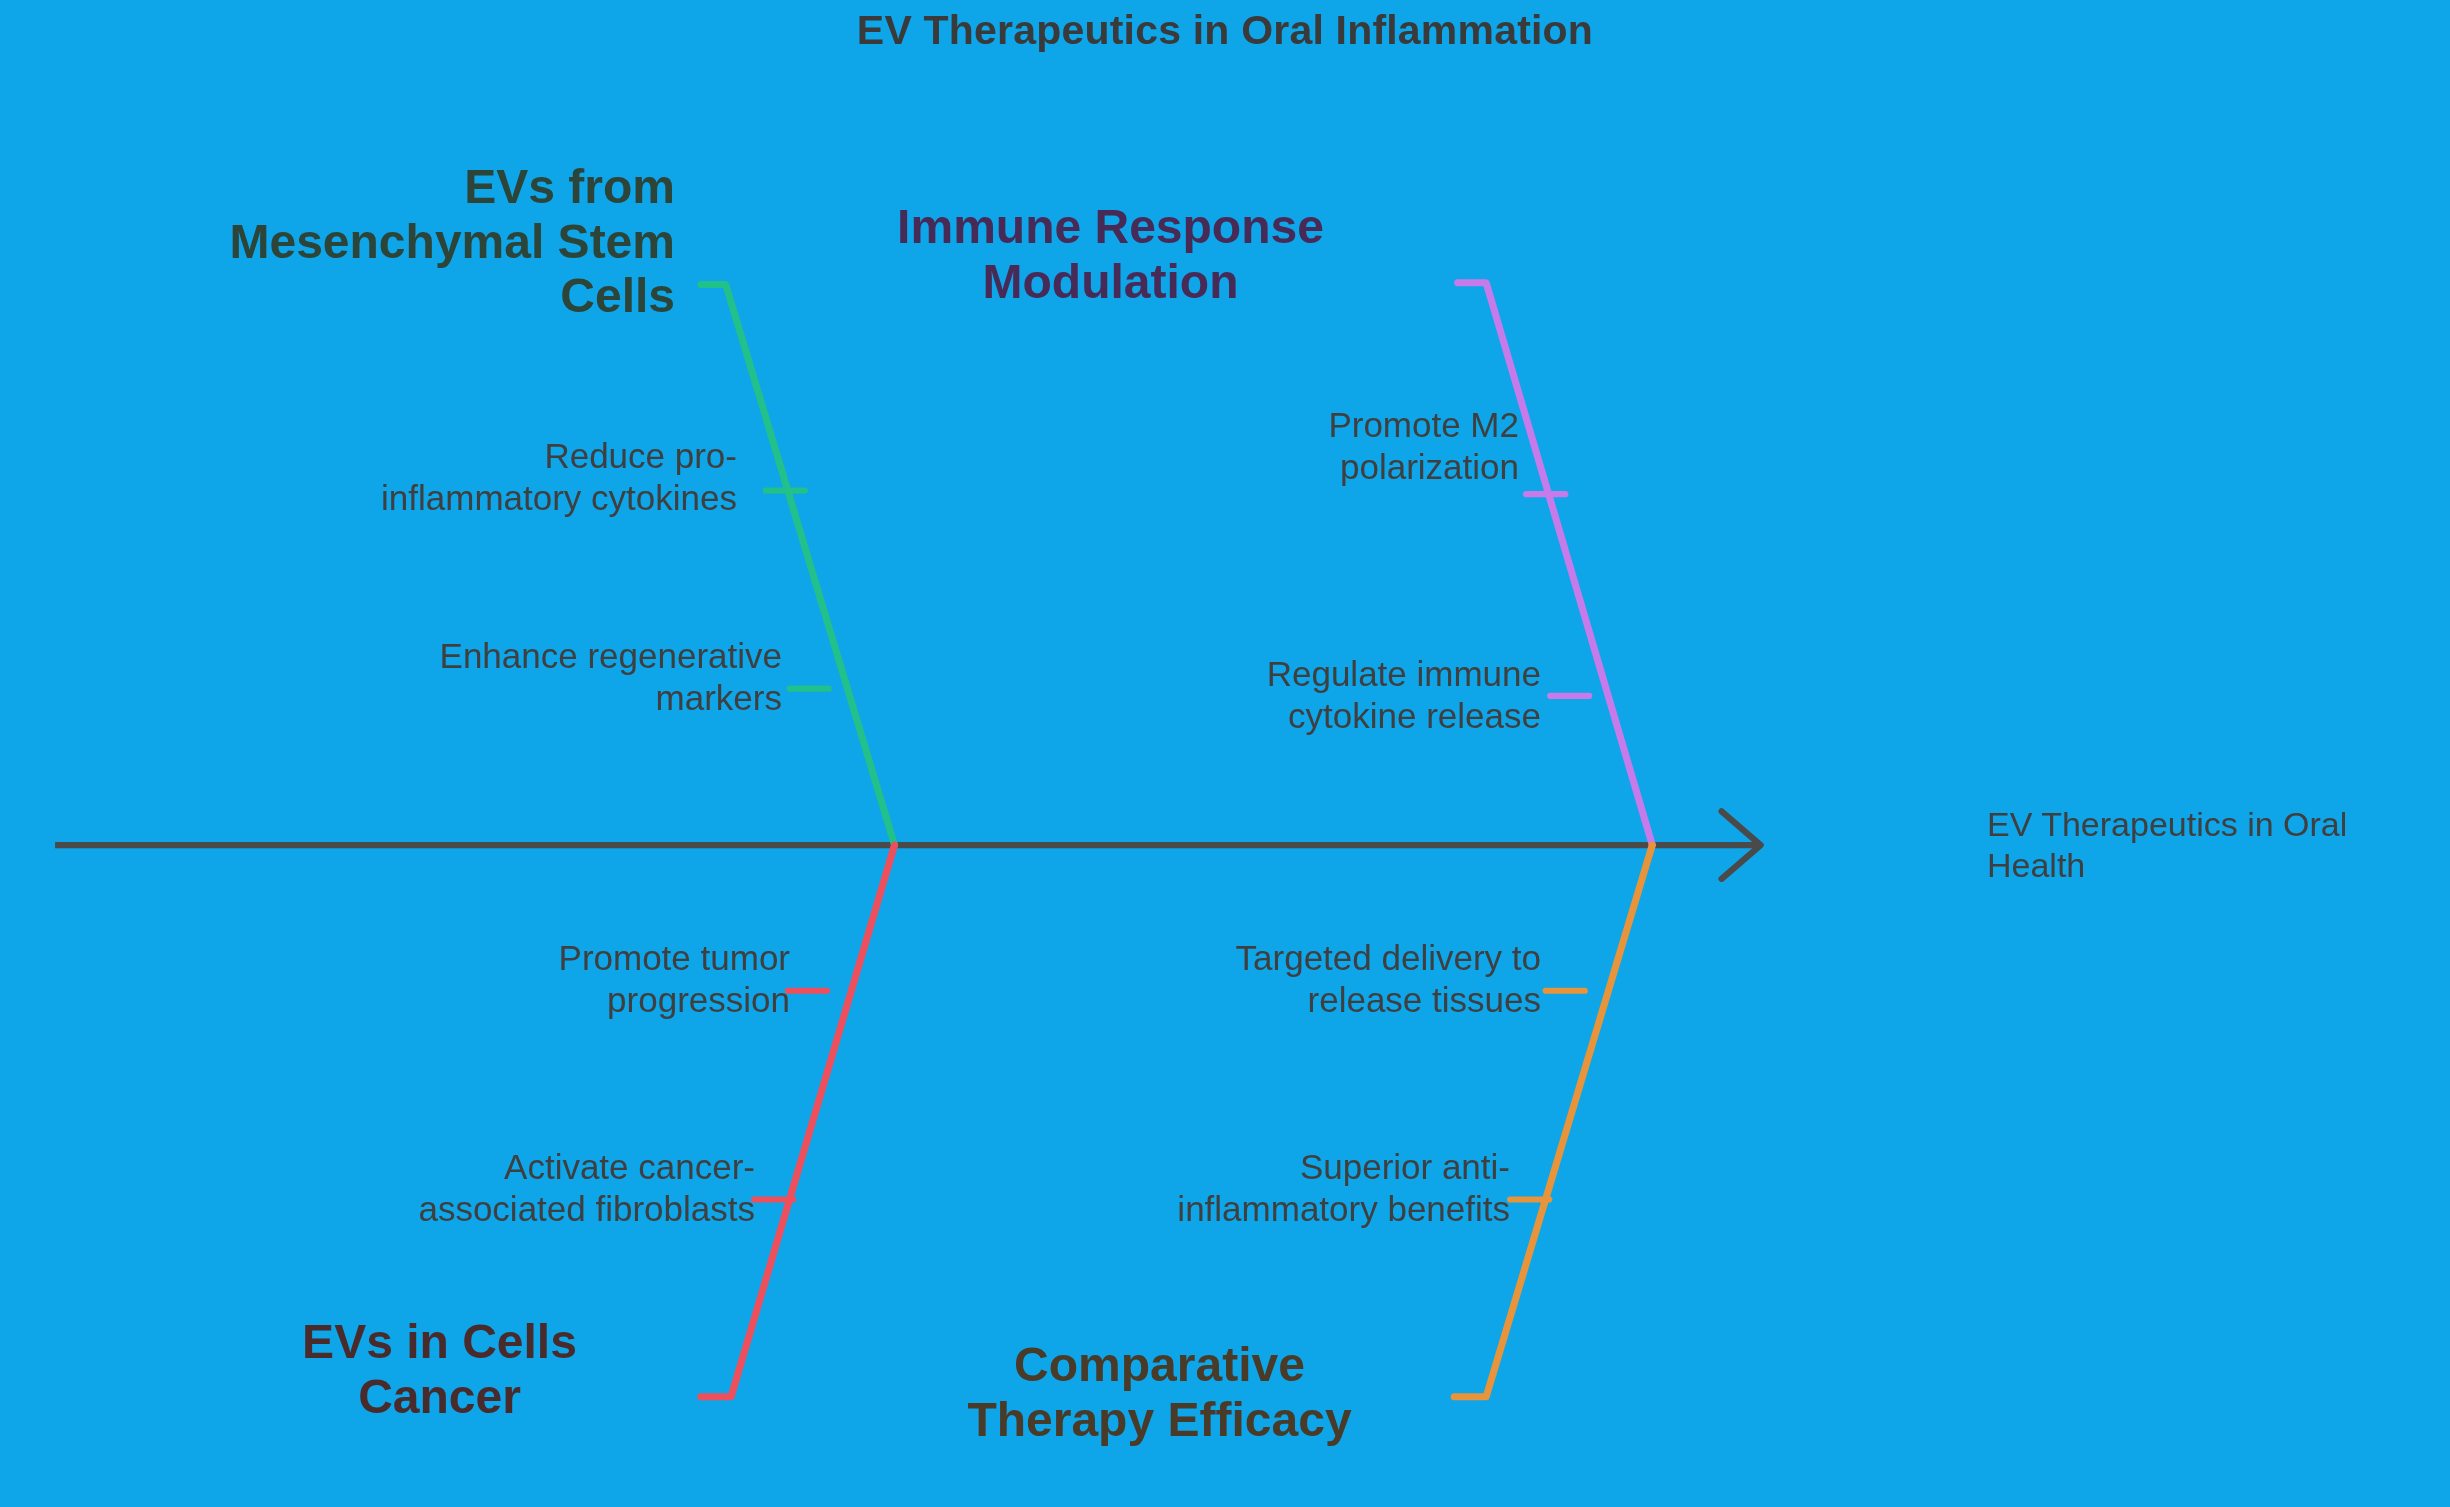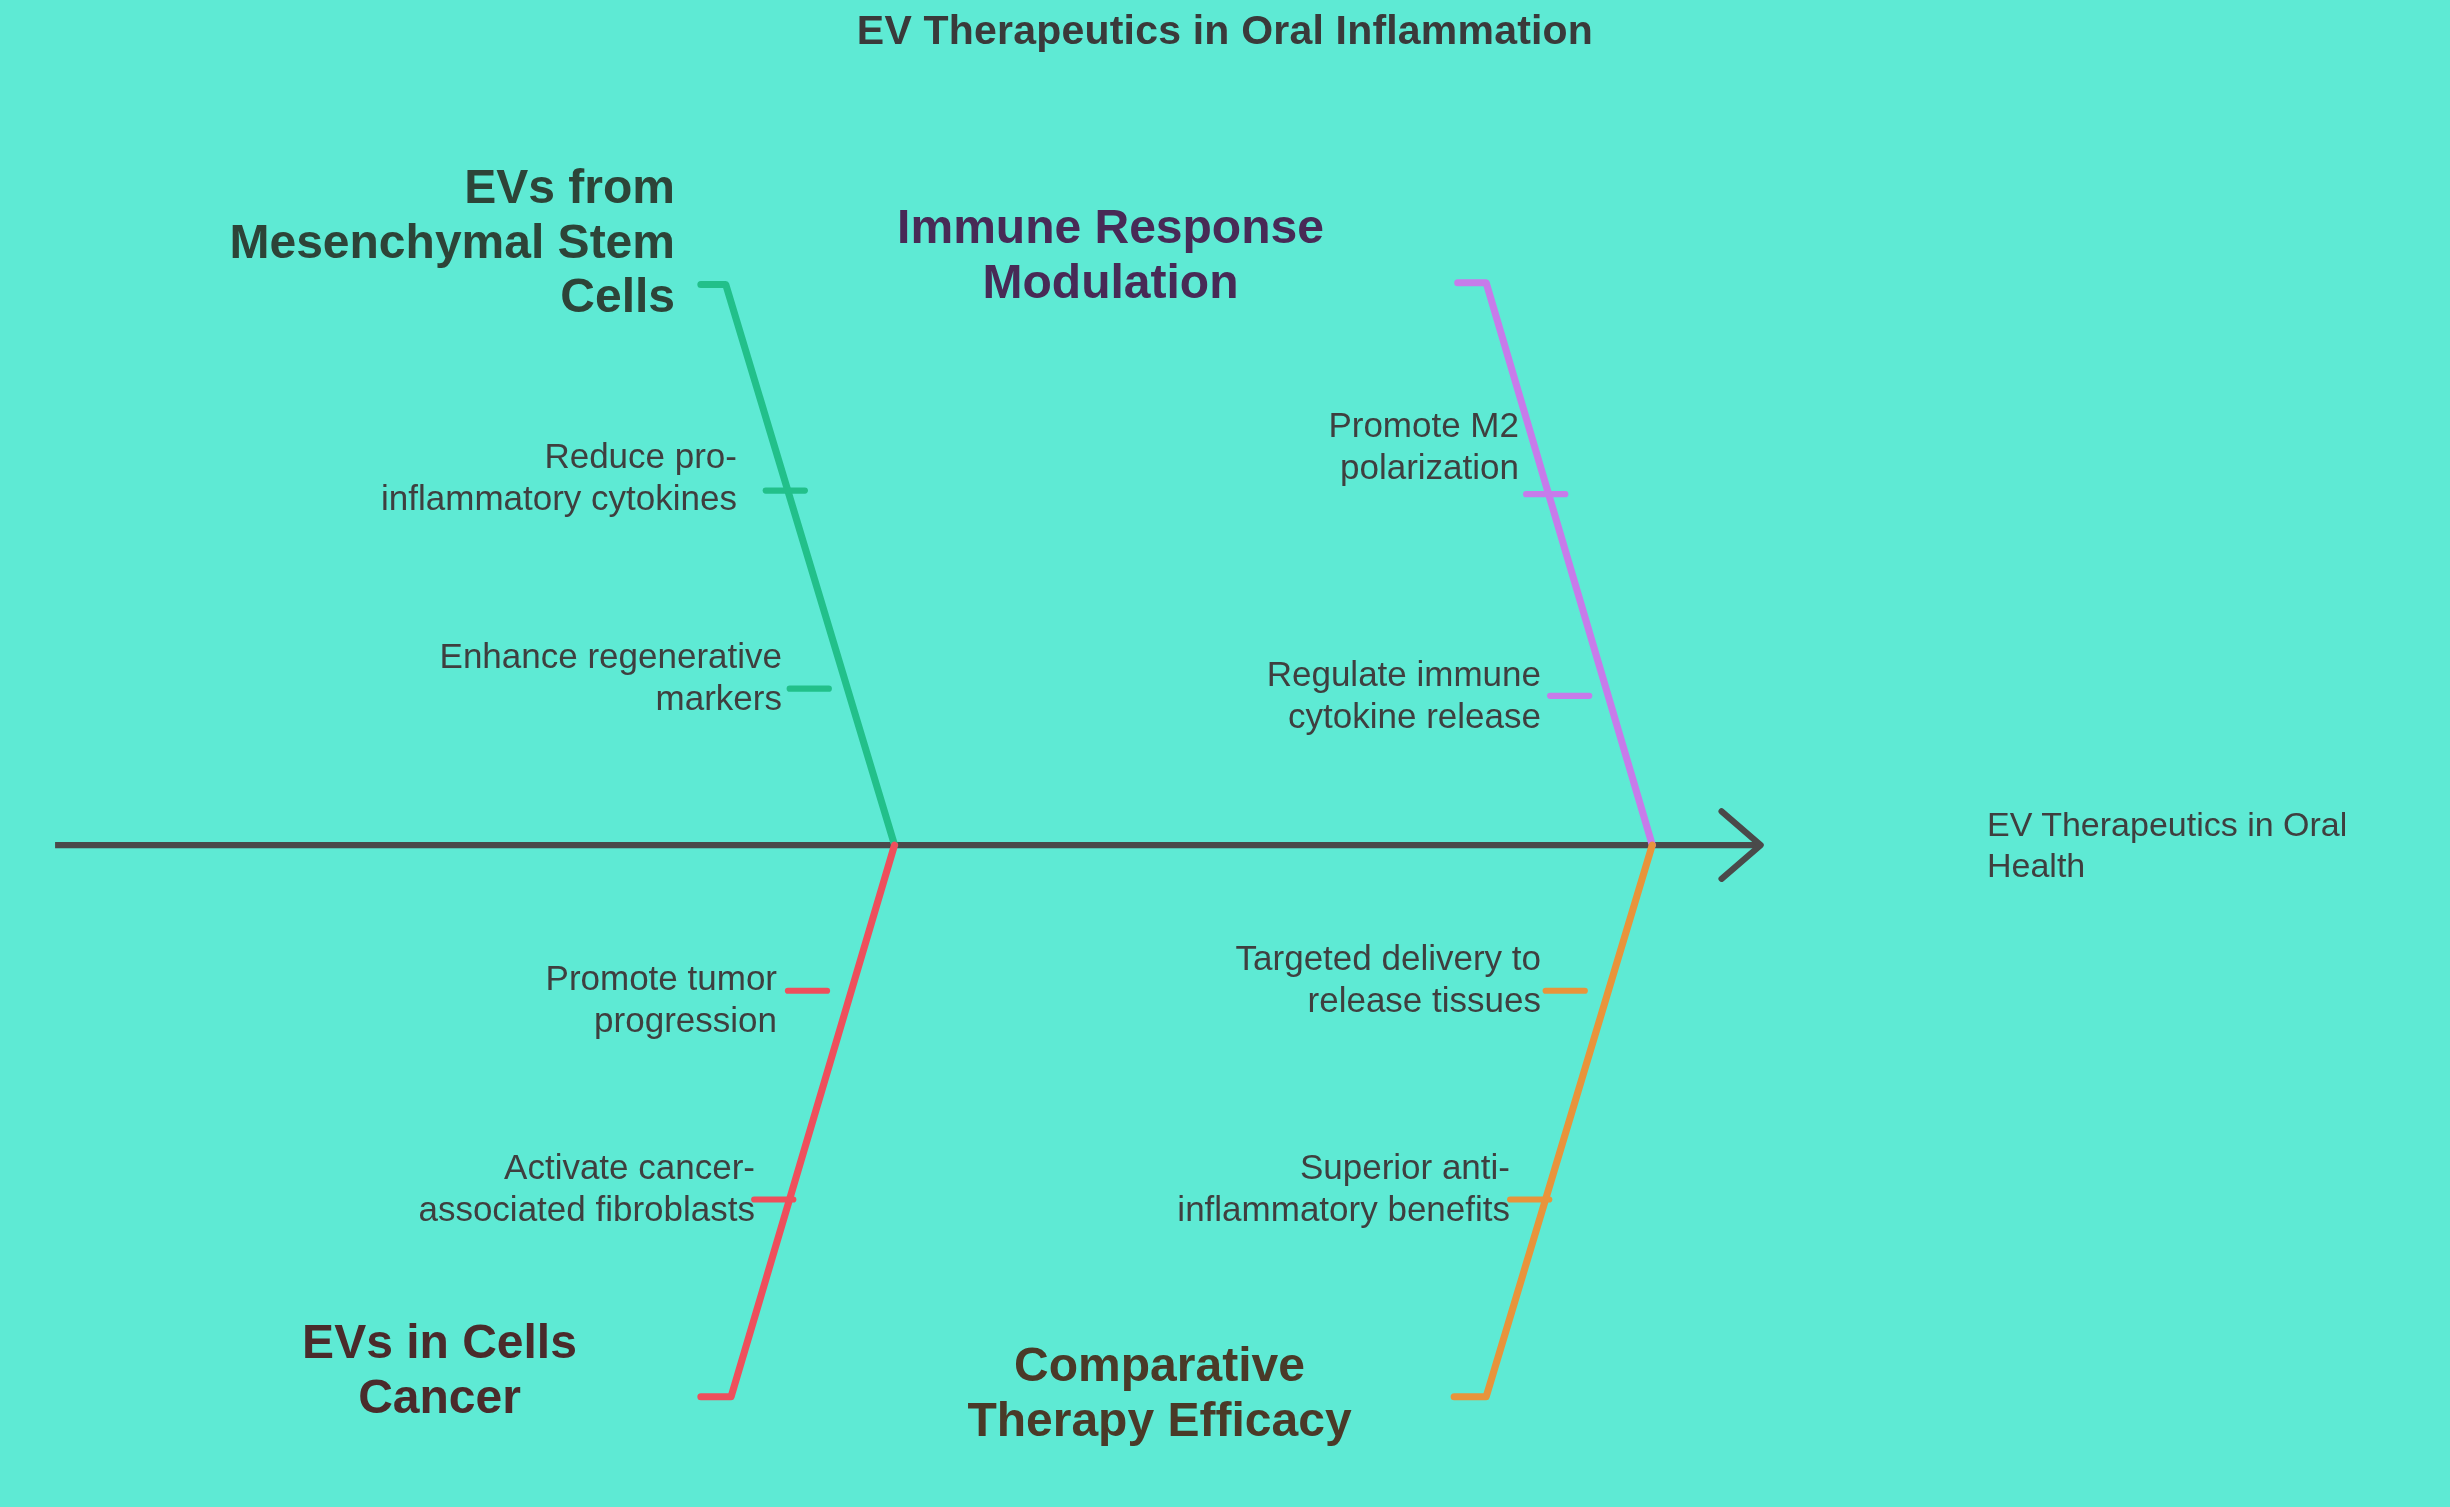--- a/index.html
+++ b/index.html
@@ -2,21 +2,21 @@
 <html style="font-size:14.2px"><head>
 <meta charset="utf-8">
 <style>
   html,body{margin:0;padding:0;background:#ffffff;}
   body{
     width:2450px;height:1508px;
     font-family:"Liberation Sans","DejaVu Sans",sans-serif;
     -webkit-font-smoothing:antialiased;
     overflow:hidden;
   }
-  #stage{position:relative;width:2450px;height:1508px;background:#5eead4;}
+  #stage{position:relative;width:2450px;height:1508px;background:#0ea5e9;}
   #fish{position:absolute;left:0;top:0;width:2450px;height:1508px;}
 
   .lbl{position:absolute;color:#3c3c3c;}
 
   .title{
     left:0;top:7.1px;width:2450px;text-align:center;
     font-size:41px;font-weight:bold;color:#3a3a3a;
     letter-spacing:0.2px;
   }
 
@@ -107,21 +107,21 @@
   <div class="lbl cause ta-r" style="left:897px;top:653px;width:644px;">
     <div>Regulate immune</div>
     <div>cytokine release</div>
   </div>
 
   <div class="lbl effect" style="left:1941px;top:804px;width:497px;margin-left:46px;">
     <div>EV Therapeutics in Oral</div>
     <div>Health</div>
   </div>
 
-  <div class="lbl cause ta-r" style="left:102px;top:937px;width:675px;margin-top:20px;">
+  <div class="lbl cause ta-r" style="left:115px;top:937px;width:675px;">
     <div>Promote tumor</div>
     <div>progression</div>
   </div>
 
   <div class="lbl cause ta-r" style="left:53px;top:1146px;width:702px;">
     <div>Activate cancer-</div>
     <div>associated fibroblasts</div>
   </div>
 
   <div class="lbl cat cat-red ta-c" style="left:222px;top:1315px;width:435px;">

